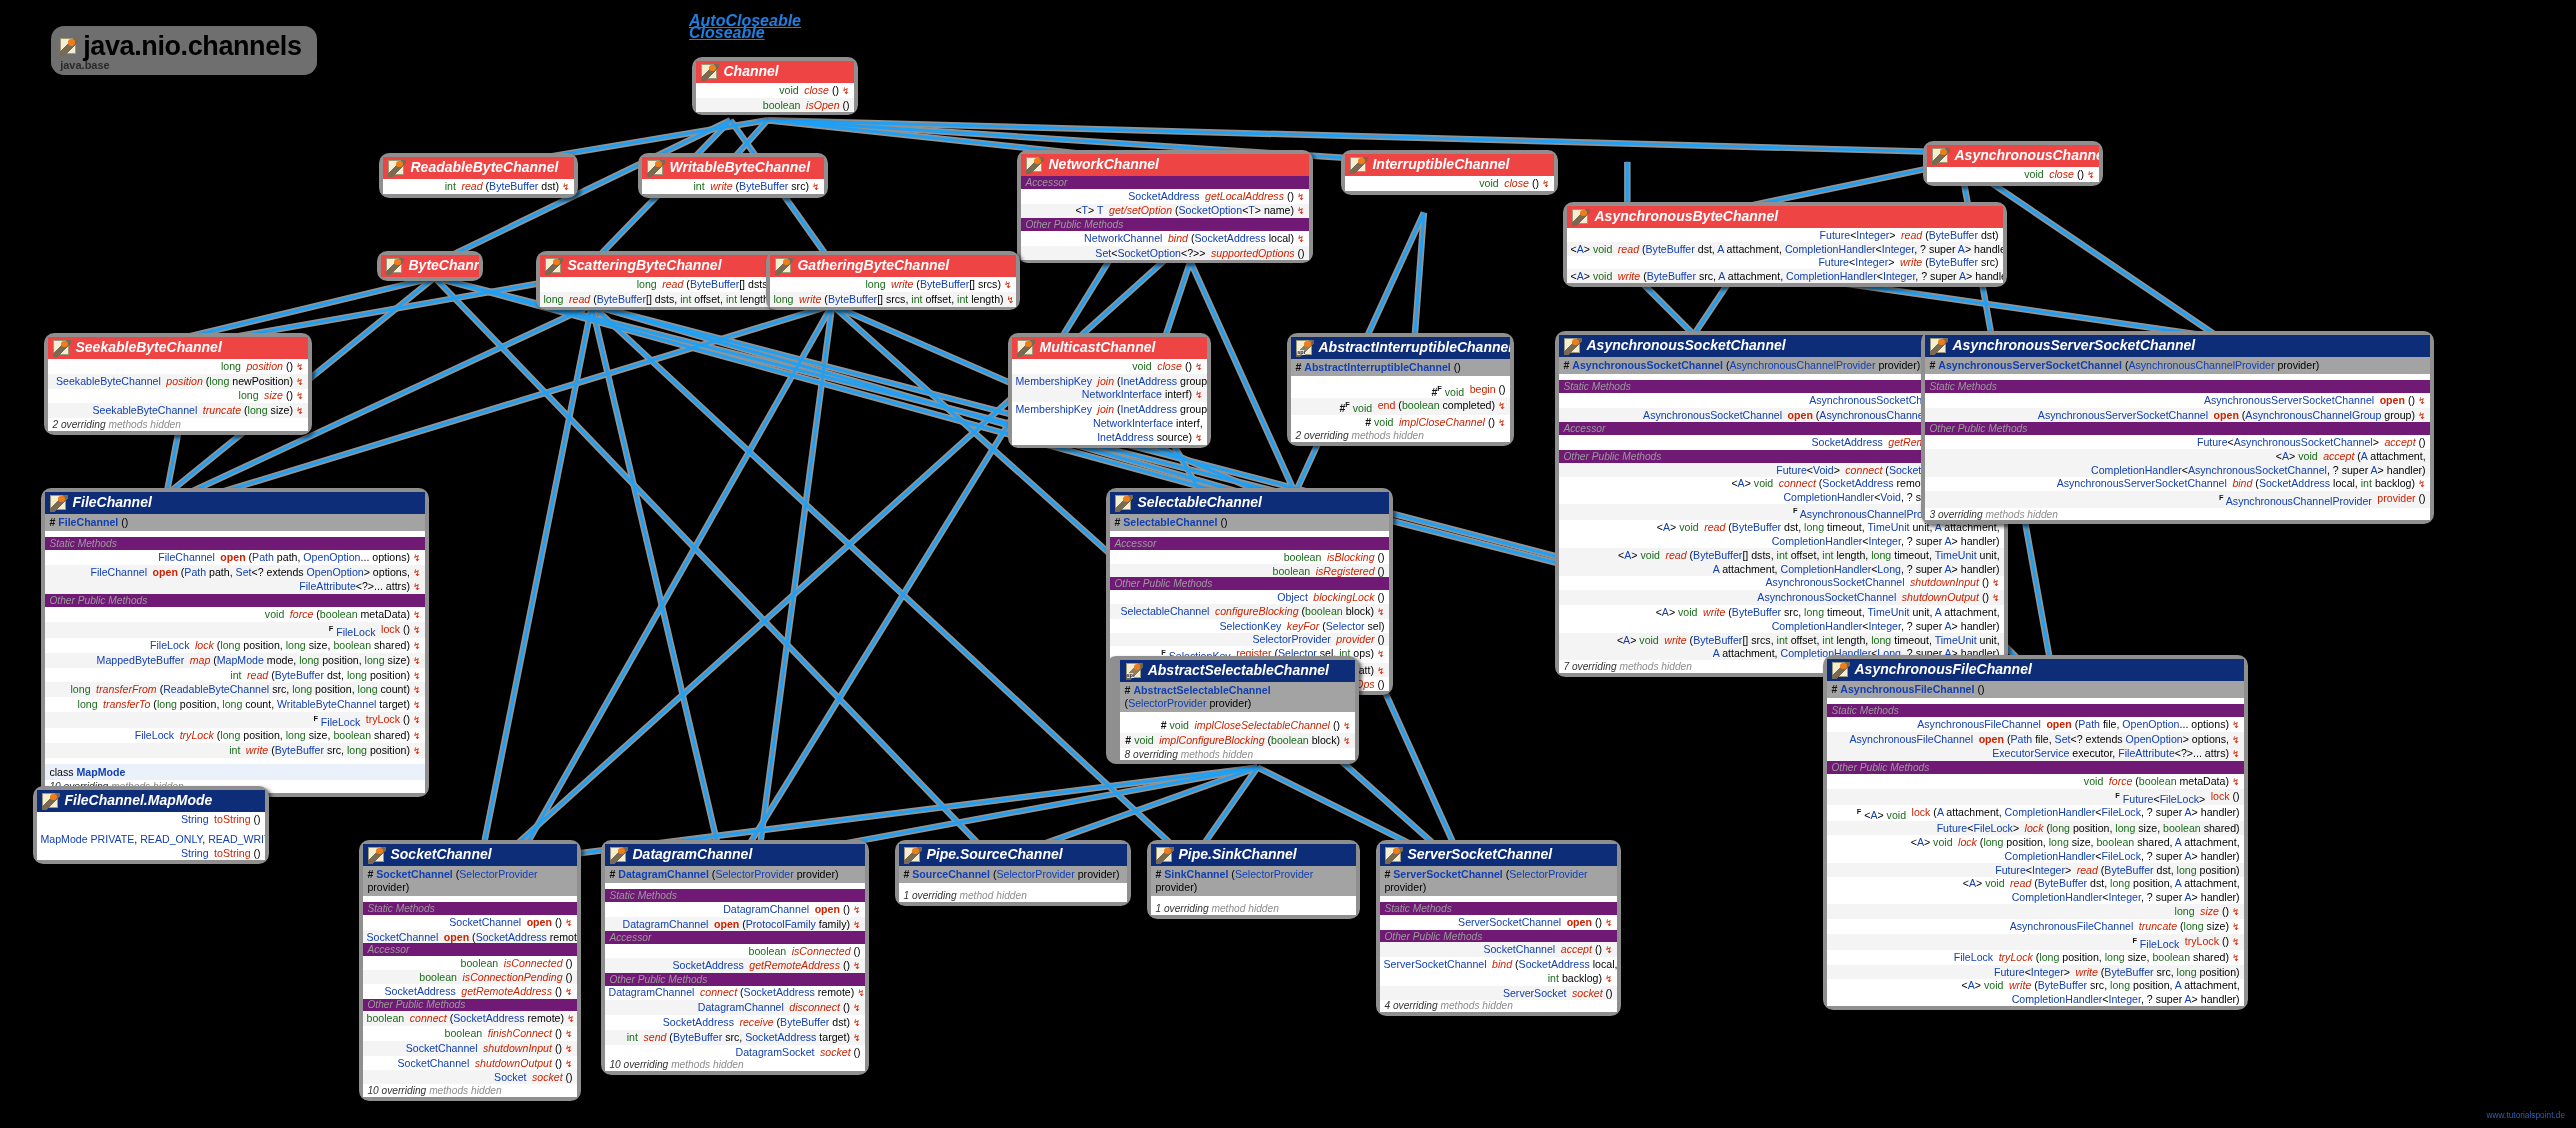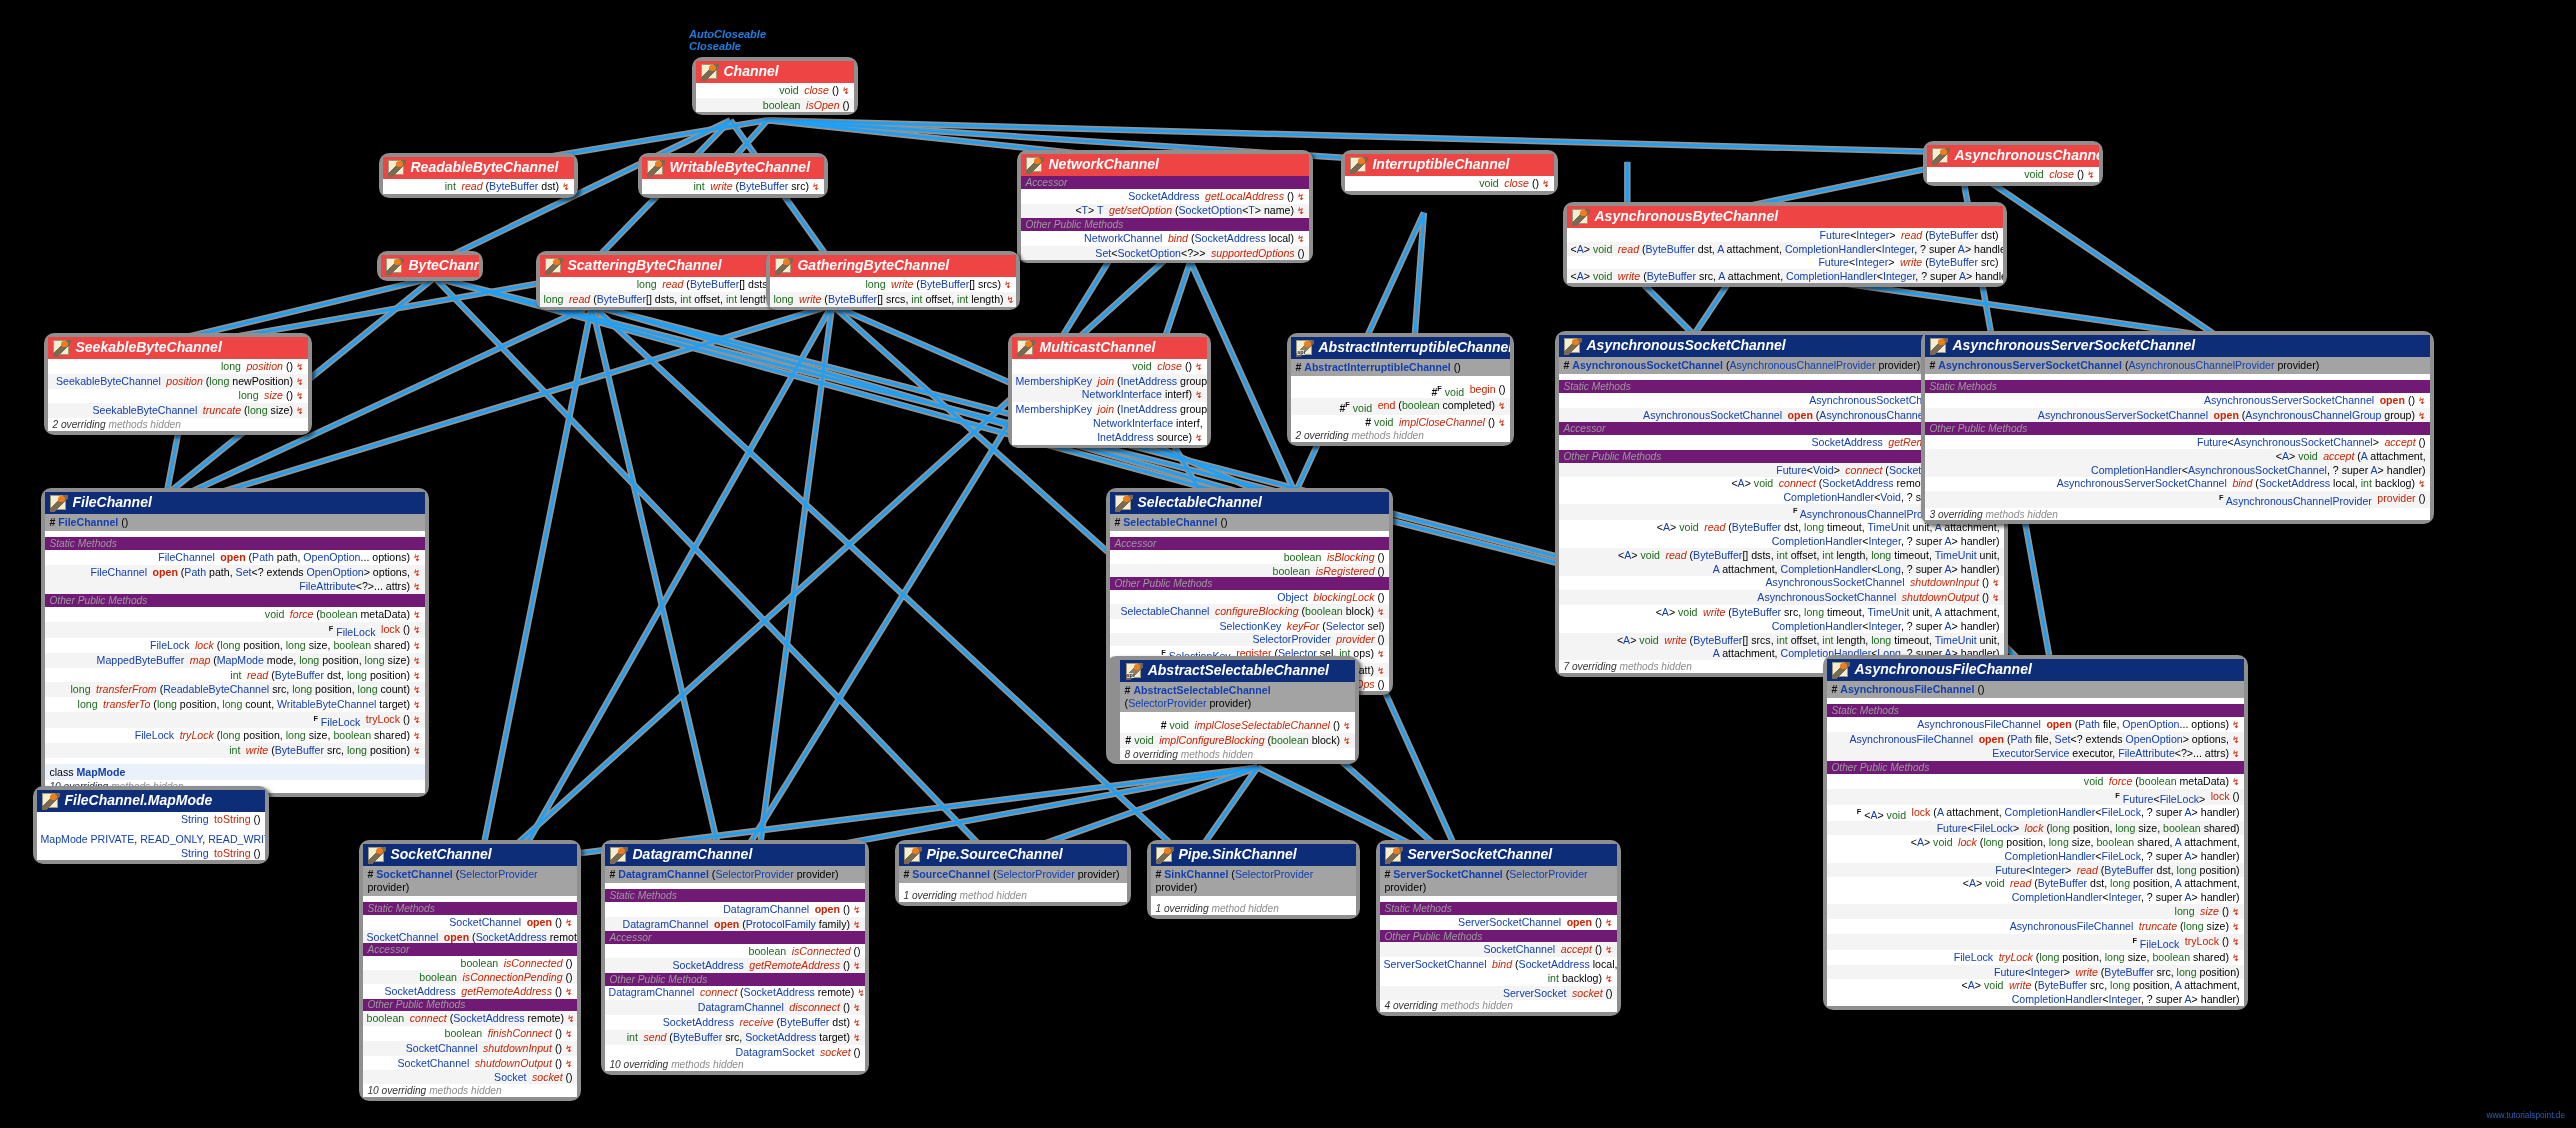--- a/index.html
+++ b/index.html
@@ -71,22 +71,22 @@
   .t-kw{color:#1a6b1a;}          
   .t-type{color:#1340b0;}        
   .t-m{color:#cc2200;font-style:italic;}   
   .t-ms{color:#cc2200;font-weight:bold;font-style:normal;} 
   .t-mn{color:#cc2200;font-style:normal;}
   .ex{color:#cc2200;font-size:9.2px;}
   .vis{color:#111;font-weight:bold;}
   .fin{color:#111;font-size:7.4px;vertical-align:super;font-weight:bold;}
 
   
-  .suplabels{position:absolute;font-size:11px;font-weight:bold;font-style:italic;
-             color:#1f7fe0;line-height:12px;margin-top:13px;}
+  .suplabels{position:absolute;font-size:16px;font-weight:bold;font-style:italic;
+             color:#1f7fe0;text-decoration:underline;line-height:12px;}
 
   .wm{position:absolute;right:11px;bottom:9.2px;color:#2f5fb0;font-size:8.3px;}
 </style>
 </head>
 <body>
 
 <div id="canvas">
 
   <svg class="edges" viewBox="0 0 2786 1221">
     <g stroke="#9b9b9b" stroke-width="7" fill="none" opacity="0.95">
@@ -182,20 +182,27 @@
       <path d="M2120 175 L2220 730"></path>
         <path d="M1760 290 L2200 730"></path>
       <path d="M470 300 L2180 735"></path>
         <path d="M640 330 L2195 735"></path>
     </g>
     <g stroke="#16355f" stroke-width="6" fill="none">
       <path d="M1360 718 L1360 765"></path>
     </g>
   </svg>
 
+  <div class="pkg">
+    <div class="row">
+      <span class="dico"></span>
+      <span class="ttl">java.nio.channels</span>
+    </div>
+    <div class="sub">java.base</div>
+  </div>
 
   <div class="suplabels" style="left:689px;top:15px;">
     <div>AutoCloseable</div>
     <div>Closeable</div>
   </div>
 
   <div class="watermark wm">www.tutorialspoint.de</div>
 <div class="box" style="left: 692px; top: 57px; width: 166px;">
       <div class="inner">
         <div class="hdr iface">

